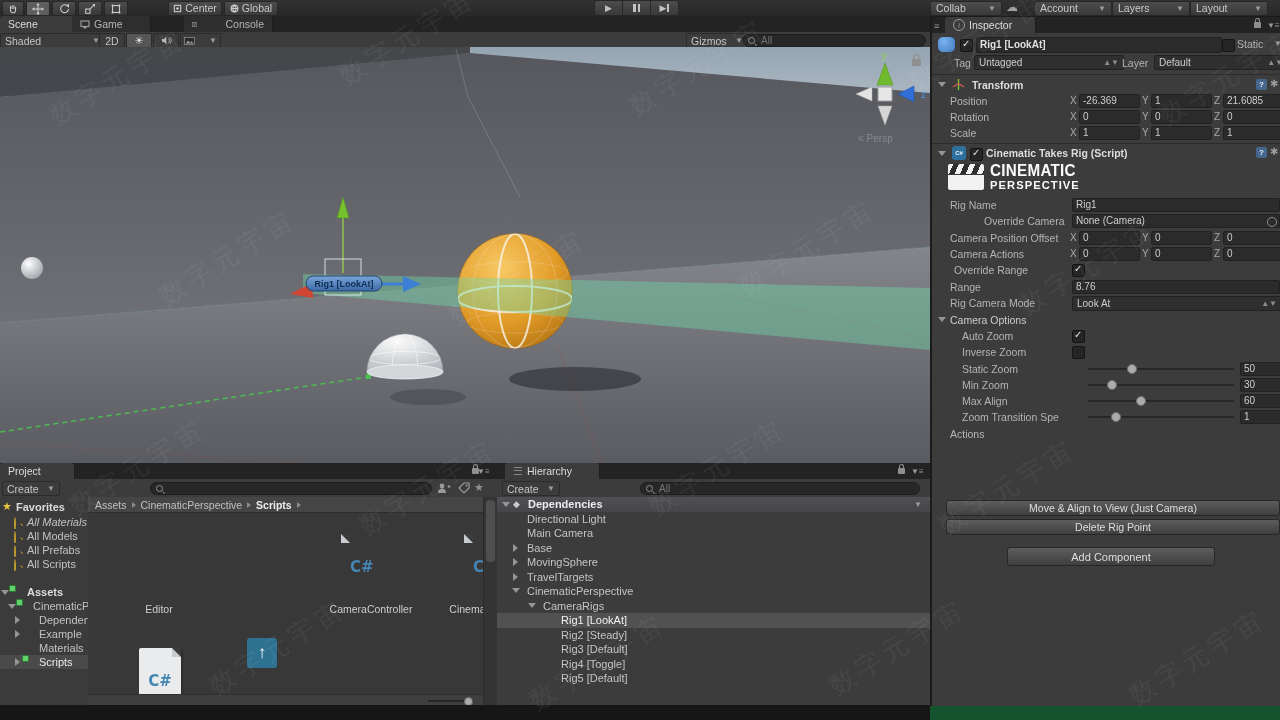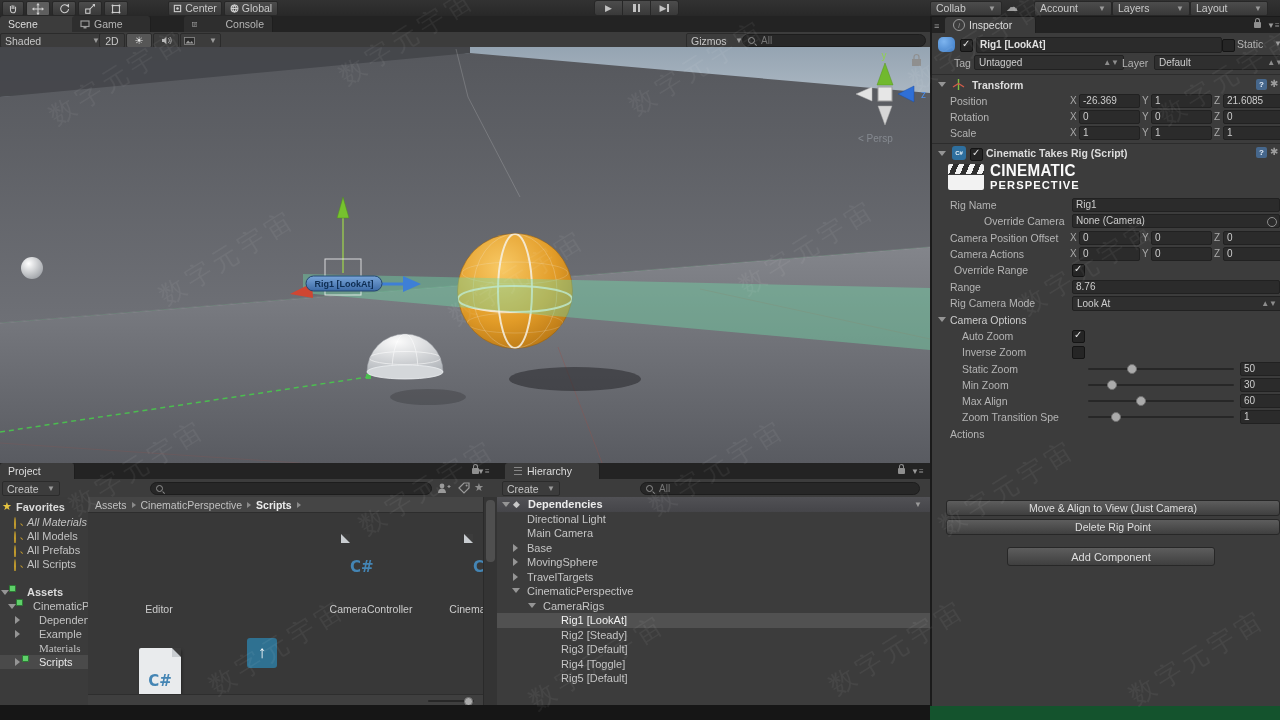--- a/index.html
+++ b/index.html
@@ -396,21 +396,21 @@
     <div class="r nowrap" style="left:0;top:116px;width:88px;height:14px;">
       <span class="r foc" style="left:15px;top:3px;"></span>
       <span class="r folder dim" style="left:24px;top:5px;width:12px;height:8px;"></span>
       <span class="r treelbl" style="left:39px;top:0;">Dependencies</span>
     </div>
     <div class="r nowrap" style="left:0;top:130px;width:88px;height:14px;">
       <span class="r foc" style="left:15px;top:3px;"></span>
       <span class="r folder dim" style="left:24px;top:5px;width:12px;height:8px;"></span>
       <span class="r treelbl" style="left:39px;top:0;">Example</span>
     </div>
-    <div class="r nowrap" style="left:0;top:144px;width:88px;height:14px;font-family:Liberation Serif, serif;">
+    <div class="r nowrap" style="left:0;top:144px;width:88px;height:14px;">
       <span class="r folder dim" style="left:24px;top:5px;width:12px;height:8px;"></span>
       <span class="r treelbl" style="left:39px;top:0;">Materials</span>
     </div>
     <div class="r nowrap" style="left:0;top:158px;width:88px;height:14px;background:#4a4a4a;">
       <span class="r foc" style="left:15px;top:3px;"></span>
       <span class="r folder" style="left:24px;top:5px;width:12px;height:8px;"><span class="gdot"></span></span>
       <span class="r treelbl" style="left:39px;top:0;color:#e8e8e8;">Scripts</span>
     </div>
   </div>
 

